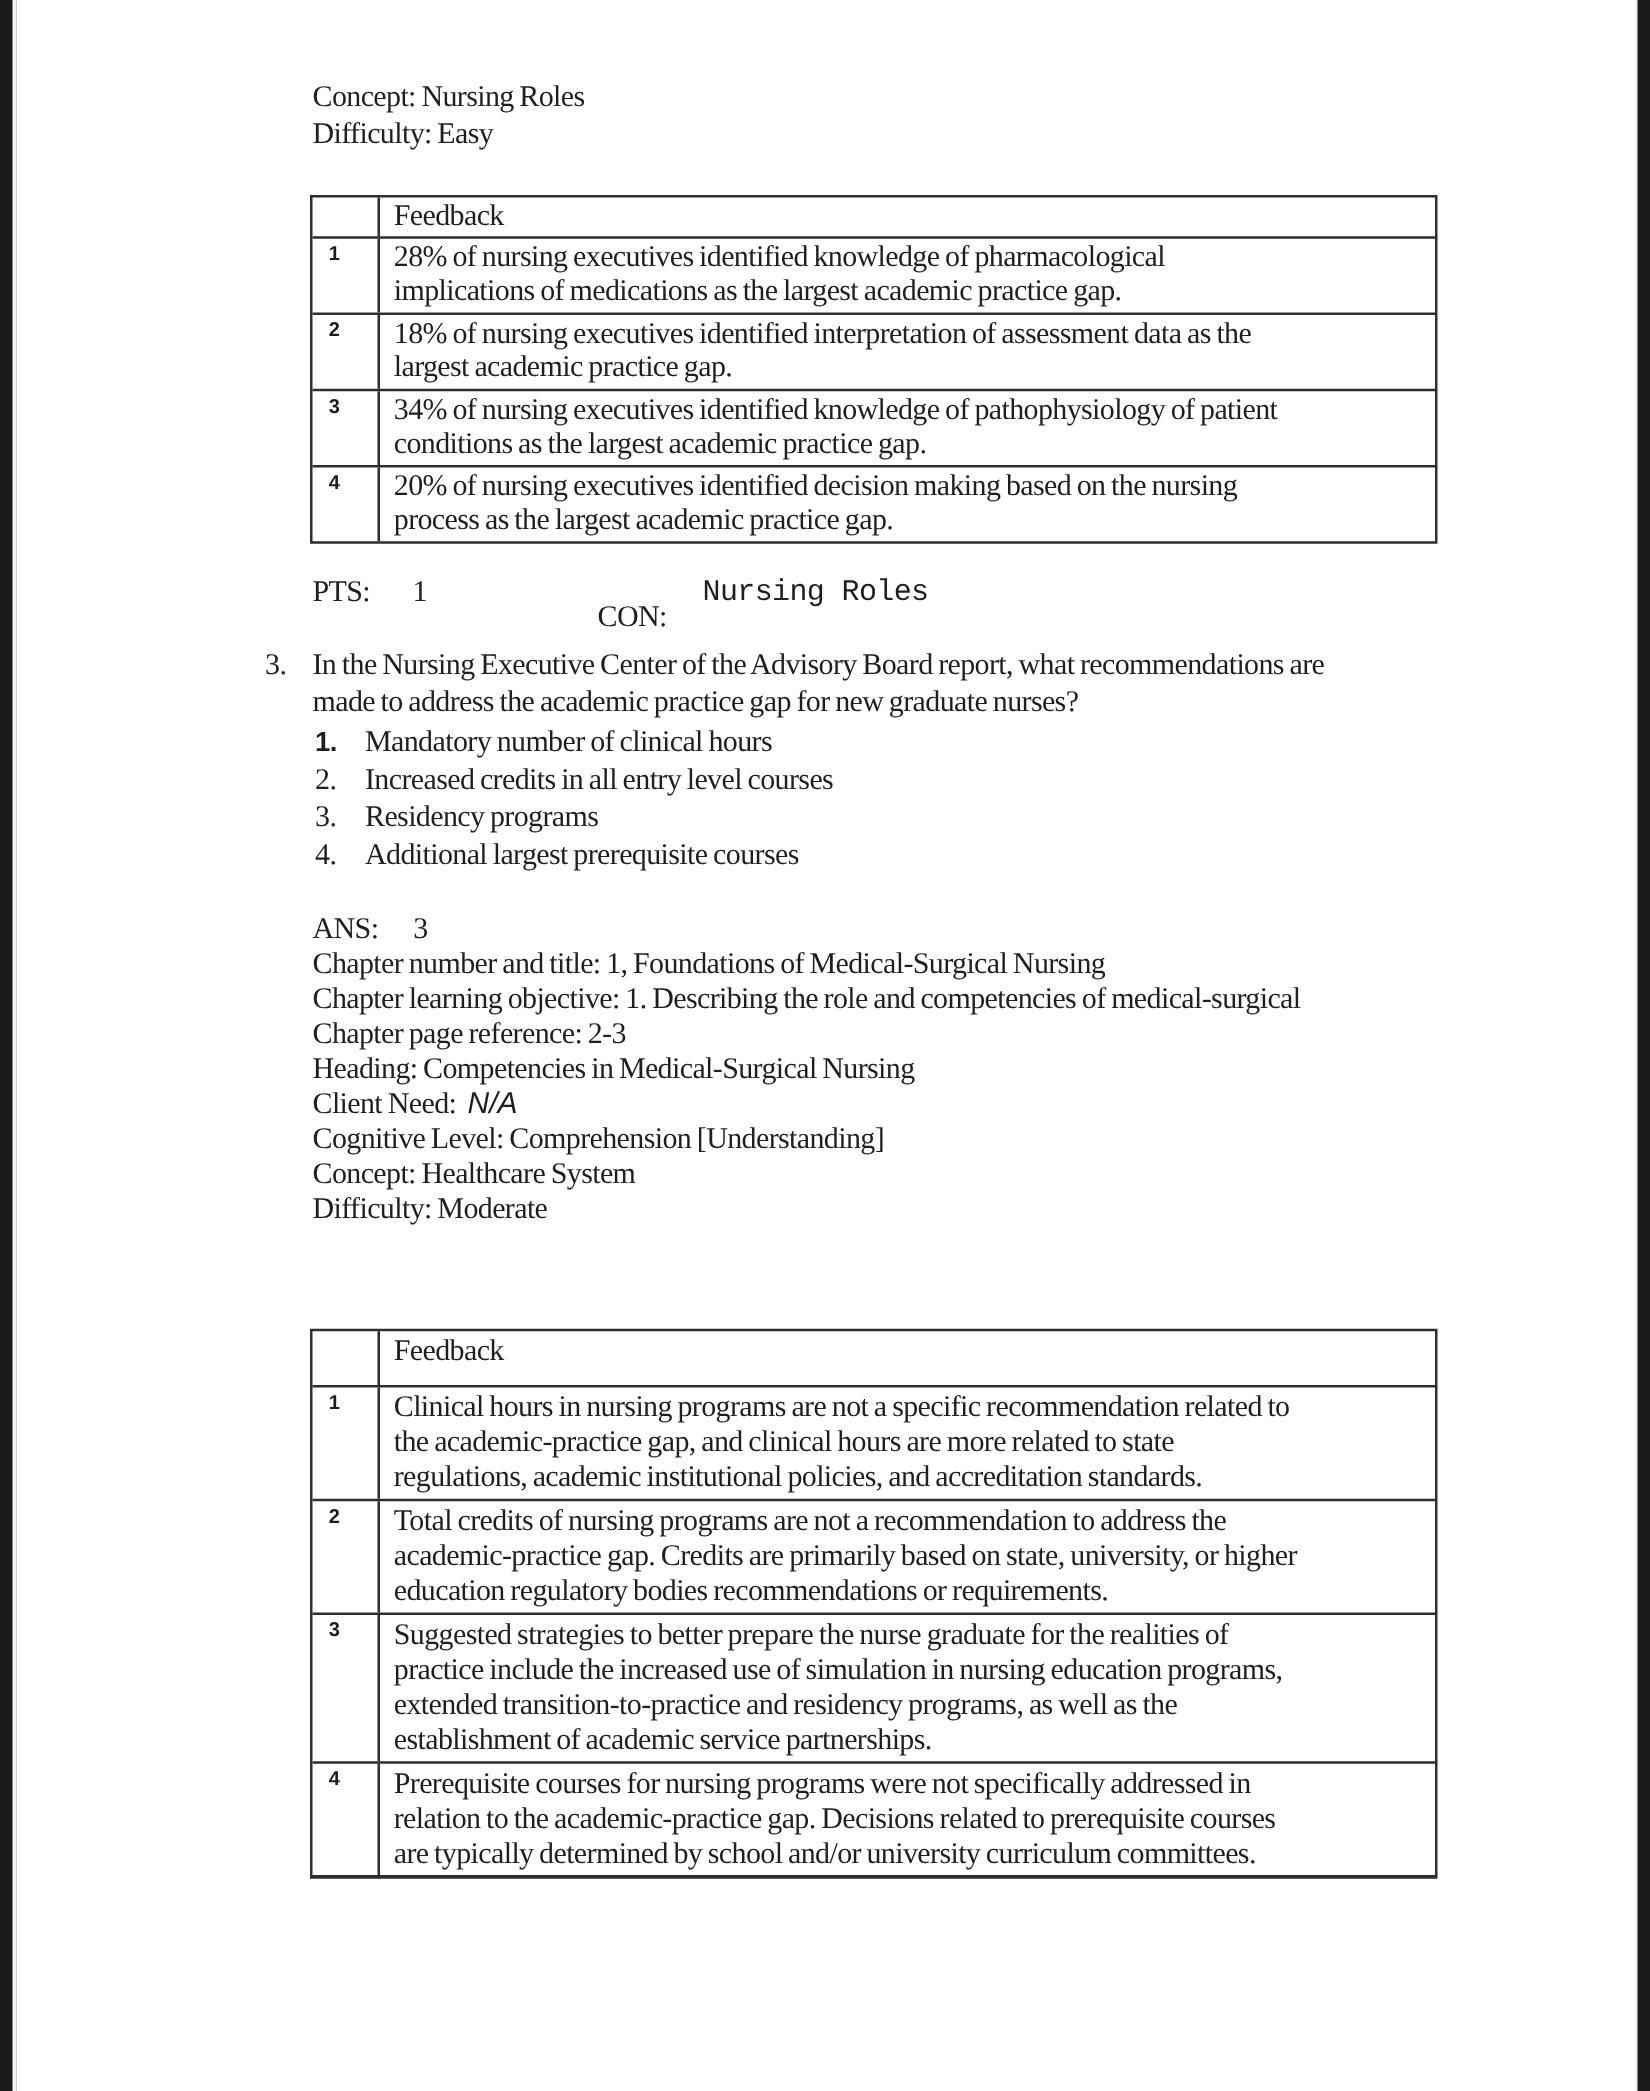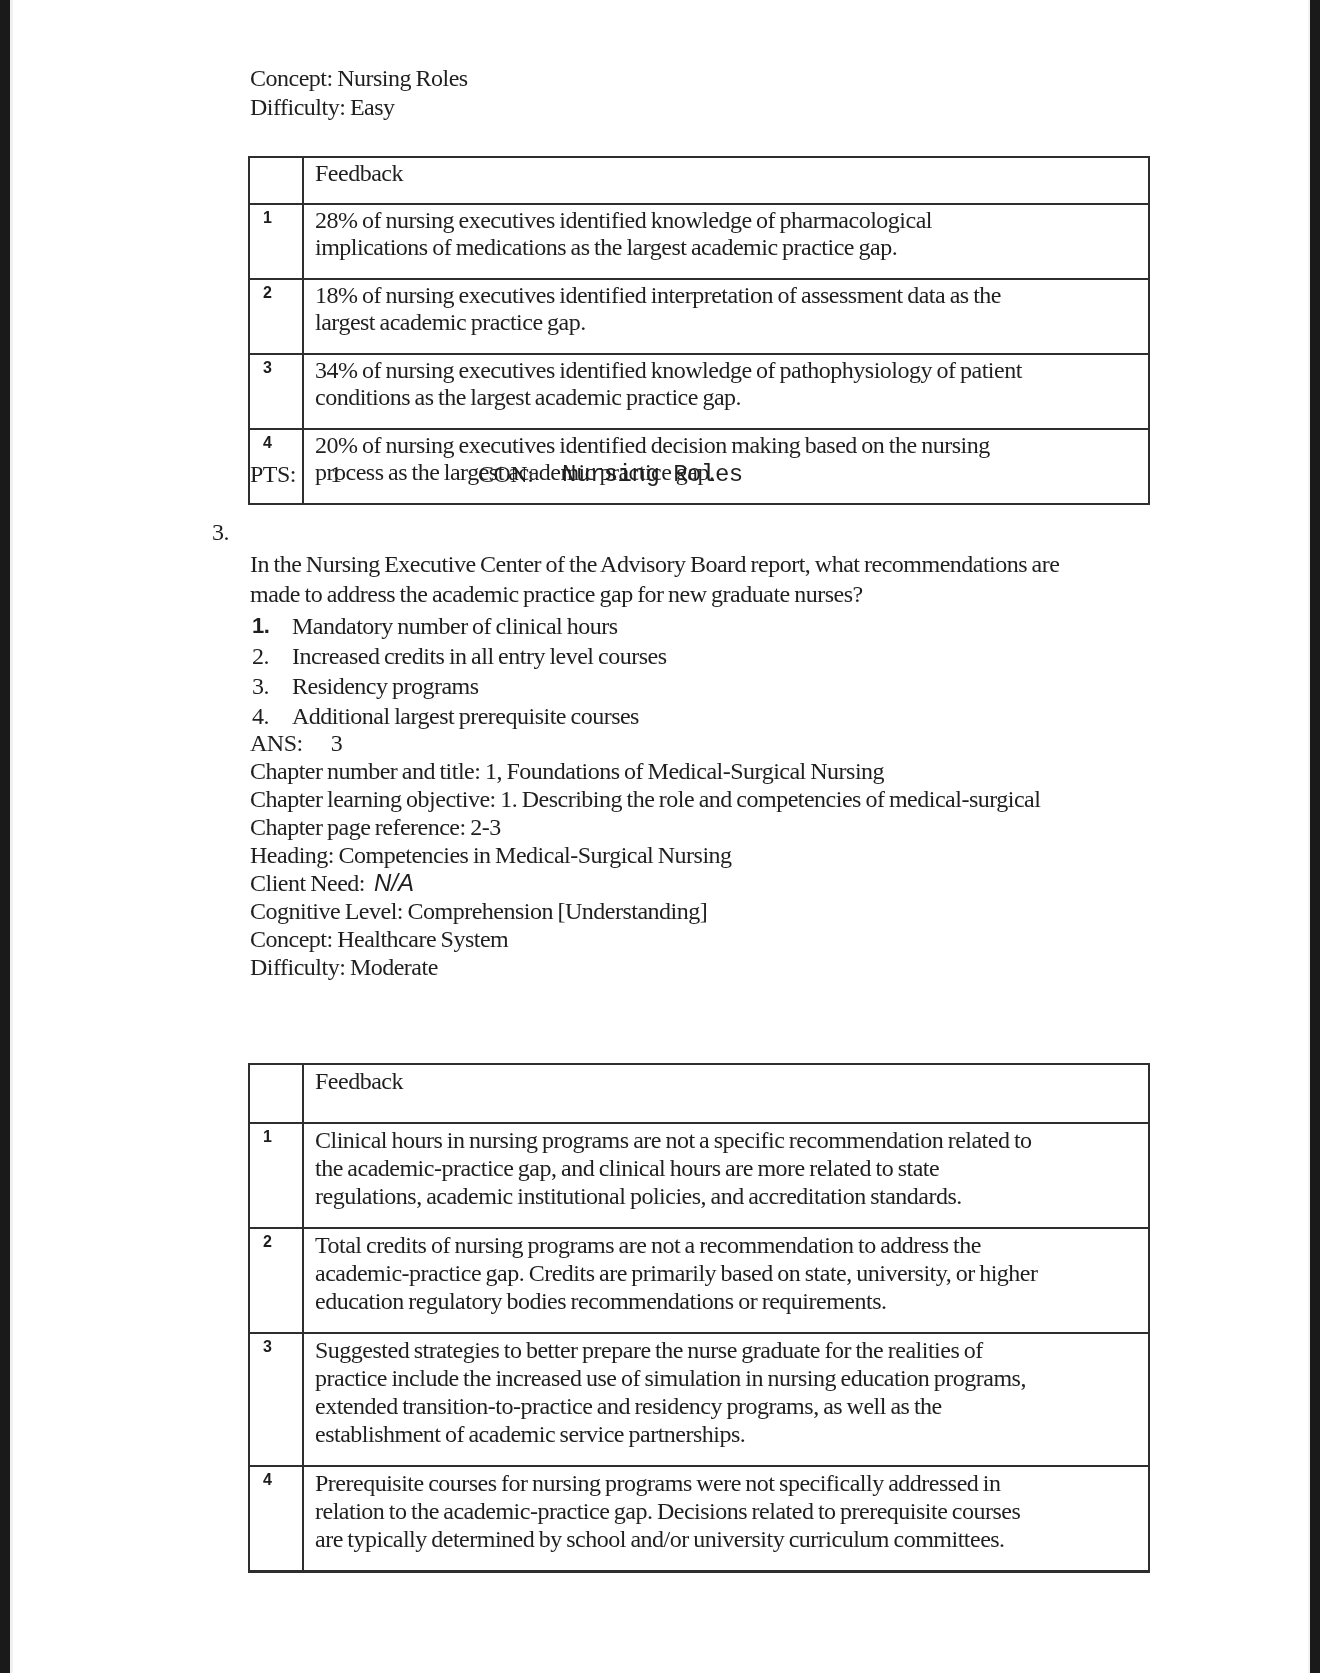--- a/index.html
+++ b/index.html
@@ -21,39 +21,39 @@
   }
   .trow{display:grid;grid-template-columns:54px 1fr;border-top:2px solid #2e2e2e;}
   .trow.hdr{border-top:none;}
   .num-cell{
     border-right:2px solid #2e2e2e;box-sizing:border-box;
     padding:4px 0 0 13px;
     font-family:"Liberation Sans", sans-serif;font-weight:bold;
     font-size:16px;line-height:18px;color:#1d1d1d;
   }
   .txt-cell{
-    padding:2px 6px 17px 11px;font-size:24px;letter-spacing:-0.5px;word-spacing:-1px;
+    padding:2px 6px 3px 11px;font-size:24px;letter-spacing:-0.5px;word-spacing:-1px;
     white-space:pre;color:#1f1f1f;
   }
   .t1 .txt-cell{line-height:27px;}
   .t1 .hdr .txt-cell{min-height:23px;line-height:26px;padding-top:2px;}
   .t1 .body-row .txt-cell{min-height:54px;}
   .t2 .txt-cell{line-height:28px;}
   .t2 .hdr .txt-cell{min-height:38px;line-height:28px;}
   .t2{border-bottom-width:3px;}
 
   
   #pts-line{left:248px;top:460px;height:29px;width:700px;}
   #pts-line span{position:absolute;top:0;font-size:24px;line-height:29px;letter-spacing:-0.5px;white-space:pre;}
 
   
   #question-block{left:212px;top:517px;width:940px;}
   .q-head{display:grid;grid-template-columns:38px 1fr;}
   .q-number{font-size:24px;line-height:30px;letter-spacing:-0.5px;}
-  .q-text{font-size:24px;line-height:30px;letter-spacing:-0.5px;word-spacing:-1px;white-space:pre;margin-top:32px;}
+  .q-text{font-size:24px;line-height:30px;letter-spacing:-0.5px;word-spacing:-1px;white-space:pre;}
   .opts{margin-left:40px;margin-top:2px;}
   .opt{display:grid;grid-template-columns:40px 1fr;}
   .opt-num{font-size:24px;line-height:30px;letter-spacing:-0.5px;}
   .opt-num.bold-num{font-family:"Liberation Sans", sans-serif;font-weight:bold;font-size:22px;}
   .opt-text{font-size:24px;line-height:30px;letter-spacing:-0.5px;word-spacing:-1px;white-space:pre;}
 
   
   #answer-block{left:250px;top:719px;width:900px;margin-top:10px;}
   #answer-block .line{line-height:28px;}
   .ans-value{display:inline-block;margin-left:28px;}
@@ -96,21 +96,21 @@
   <div class="trow body-row">
     <div class="num-cell">4</div>
     <div class="txt-cell">20% of nursing executives identified decision making based on the nursing
 process as the largest academic practice gap.</div>
   </div>
 </div>
 
 <div class="abs" id="pts-line">
   <span style="left:2px;">PTS:</span>
   <span style="left:82px;">1</span>
-  <span style="left:230px;">CON:</span>
+  <span style="left:230px;margin-top:20px;">CON:</span>
   <span style="left:314px;font-family:Liberation Mono, monospace;">Nursing Roles</span>
 </div>
 
 <div class="abs" id="question-block">
   <div class="q-head">
     <div class="q-number">3.</div>
     <div class="q-text">In the Nursing Executive Center of the Advisory Board report, what recommendations are
 made to address the academic practice gap for new graduate nurses?</div>
   </div>
   <div class="opts">

